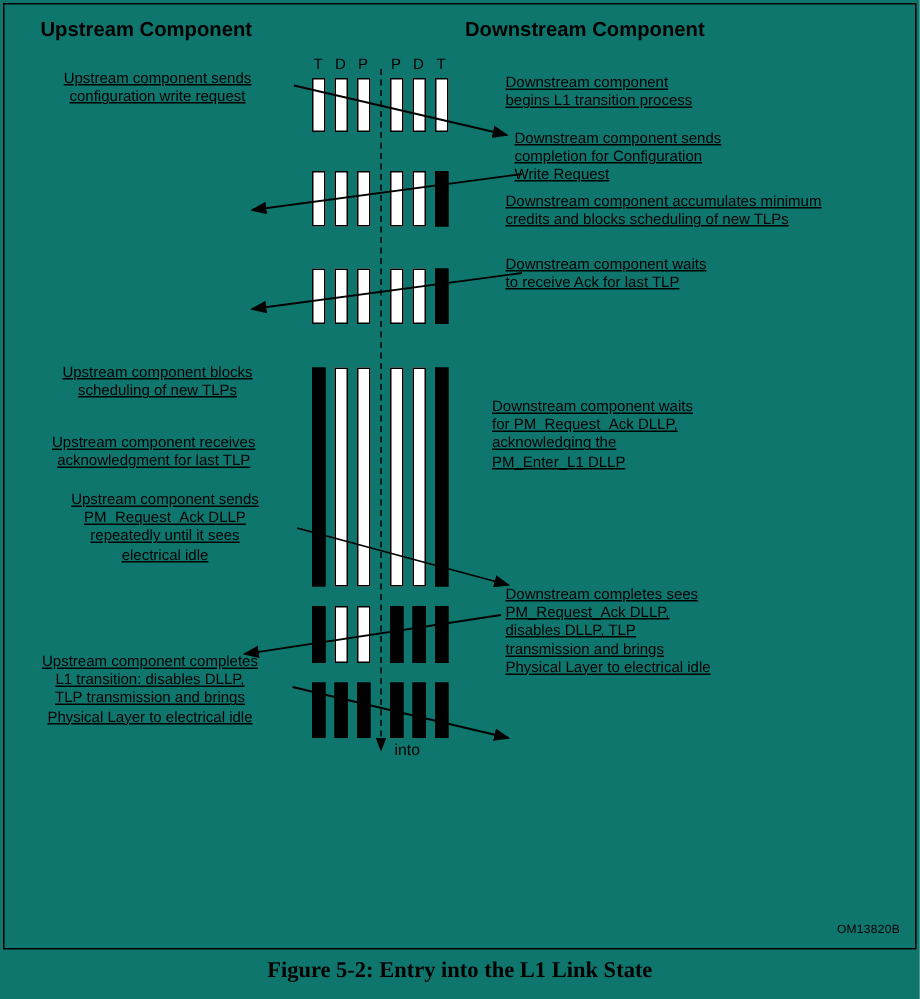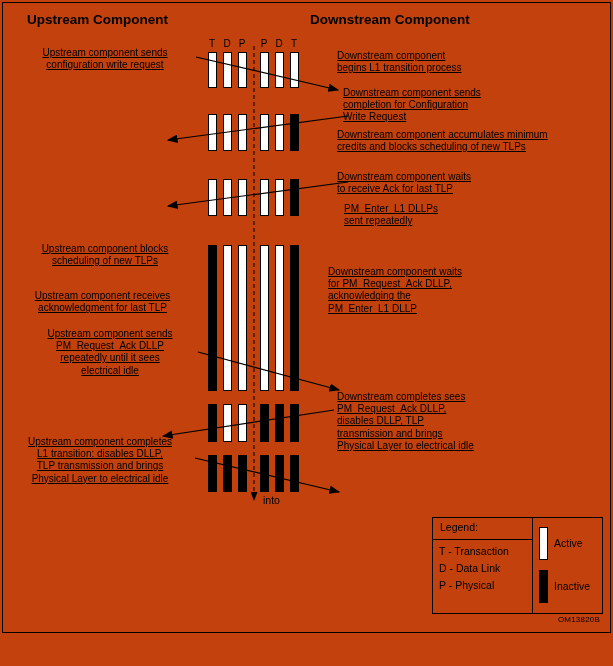--- a/index.html
+++ b/index.html
@@ -28,21 +28,21 @@
   .legend-bar.active { background:#fff; top:9px; }
   .legend-bar.inactive { background:#000; top:52px; }
   .legend-bar-label { position:absolute; left:121px; font-size:10.5px; }
   .figure-id { position:absolute; left:470px; top:615px; width:130px; text-align:right; font-size:8px; letter-spacing:0.2px; }
   .caption { position:absolute; left:0; top:639px; width:613px; text-align:center;
     font-family:"Liberation Serif","DejaVu Serif",serif; font-weight:bold; font-size:15px; }
 </style>
 </head>
 <body>
 
-<div class="stage" style="background: #c2410c;">
+<div class="stage" style="background: #0f766e;">
 
   <div class="frame"></div>
 
   <div class="hdr" style="left:27px; top:12px;">Upstream Component</div>
   <div class="hdr" style="left:310px; top:12px;">Downstream Component</div>
 
   <span class="col-letter" style="left:206px;">T</span>
   <span class="col-letter" style="left:221px;">D</span>
   <span class="col-letter" style="left:236px;">P</span>
   <span class="col-letter" style="left:258px;">P</span>
@@ -105,22 +105,20 @@
 
   <div class="ann" style="left:337px; top:50px; width:220px;">Downstream component
 begins L1 transition process</div>
   <div class="ann" style="left:343px; top:87px; width:220px;">Downstream component sends
 completion for Configuration
 Write Request</div>
   <div class="ann" style="left:337px; top:129px; width:265px;">Downstream component accumulates minimum
 credits and blocks scheduling of new TLPs</div>
   <div class="ann" style="left:337px; top:171px; width:220px;">Downstream component waits
 to receive Ack for last TLP</div>
-  <div class="ann" style="left:344px; top:203px; width:220px;">PM_Enter_L1 DLLPs
-sent repeatedly</div>
   <div class="ann" style="left:328px; top:266px; width:230px;">Downstream component waits
 for PM_Request_Ack DLLP,
 acknowledging the
 PM_Enter_L1 DLLP</div>
   <div class="ann" style="left:337px; top:391px; width:230px;">Downstream completes sees
 PM_Request_Ack DLLP,
 disables DLLP, TLP
 transmission and brings
 Physical Layer to electrical idle</div>
 
@@ -134,29 +132,18 @@
     <line x1="196" y1="57" x2="338" y2="90" stroke="#000" stroke-width="1.2" marker-end="url(#ah)"></line>
     <line x1="348" y1="116" x2="168" y2="140" stroke="#000" stroke-width="1.2" marker-end="url(#ah)"></line>
     <line x1="348" y1="182" x2="168" y2="206" stroke="#000" stroke-width="1.2" marker-end="url(#ah)"></line>
     <line x1="198" y1="352" x2="339" y2="390" stroke="#000" stroke-width="1.2" marker-end="url(#ah)"></line>
     <line x1="334" y1="410" x2="163" y2="436" stroke="#000" stroke-width="1.2" marker-end="url(#ah)"></line>
     <line x1="195" y1="458" x2="339" y2="492" stroke="#000" stroke-width="1.2" marker-end="url(#ah)"></line>
   </svg>
 
   <div class="time-label">into</div>
 
-  <div class="legend-box">
-    <div class="legend-vline"></div>
-    <div class="legend-hline"></div>
-    <div class="legend-title">Legend:</div>
-    <div class="legend-entry" style="top:27px;">T - Transaction</div>
-    <div class="legend-entry" style="top:44px;">D - Data Link</div>
-    <div class="legend-entry" style="top:61px;">P - Physical</div>
-    <div class="legend-bar active"></div>
-    <div class="legend-bar-label" style="top:19px;">Active</div>
-    <div class="legend-bar inactive"></div>
-    <div class="legend-bar-label" style="top:62px;">Inactive</div>
-  </div>
 
   <div class="figure-id">OM13820B</div>
 
+  <div class="caption">Figure 5-2:  Entry into the L1 Link State</div>
 
 </div>
 
 </body></html>

